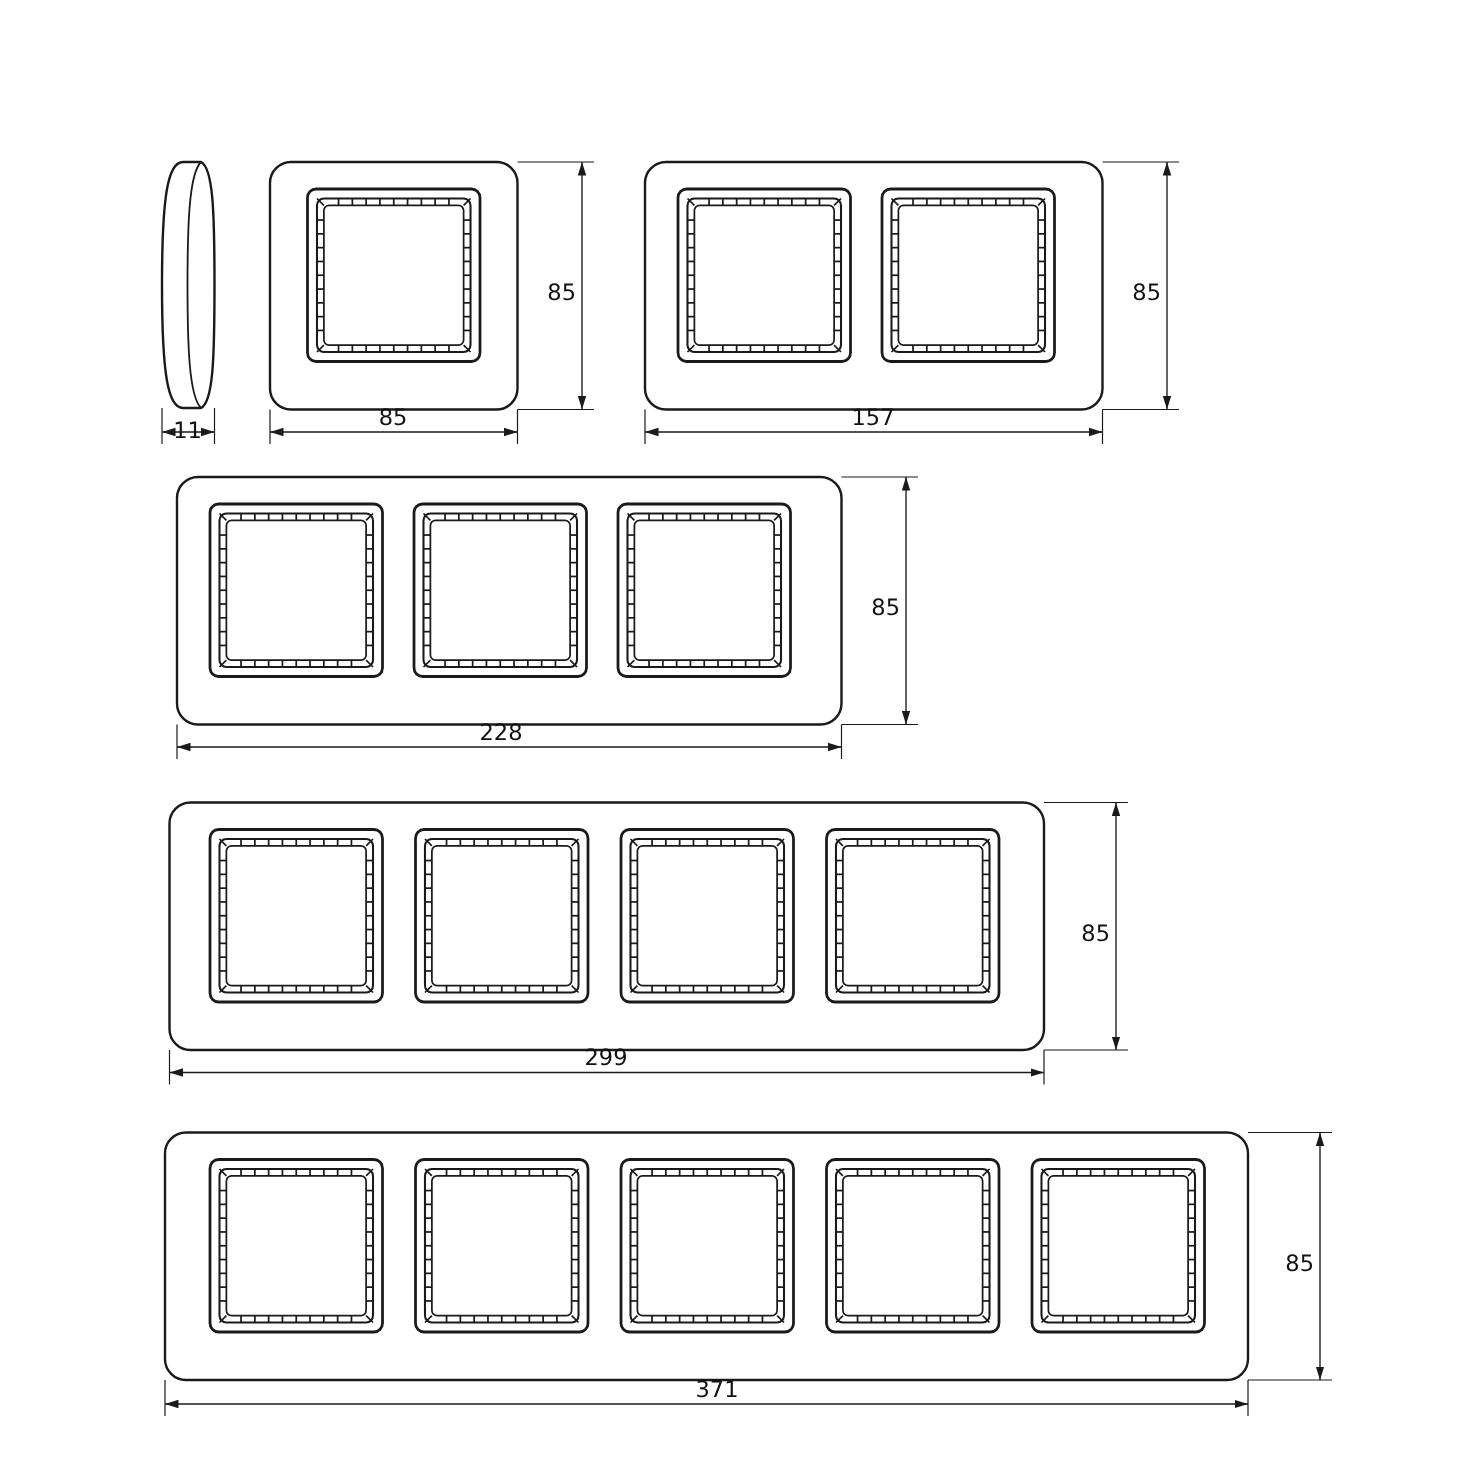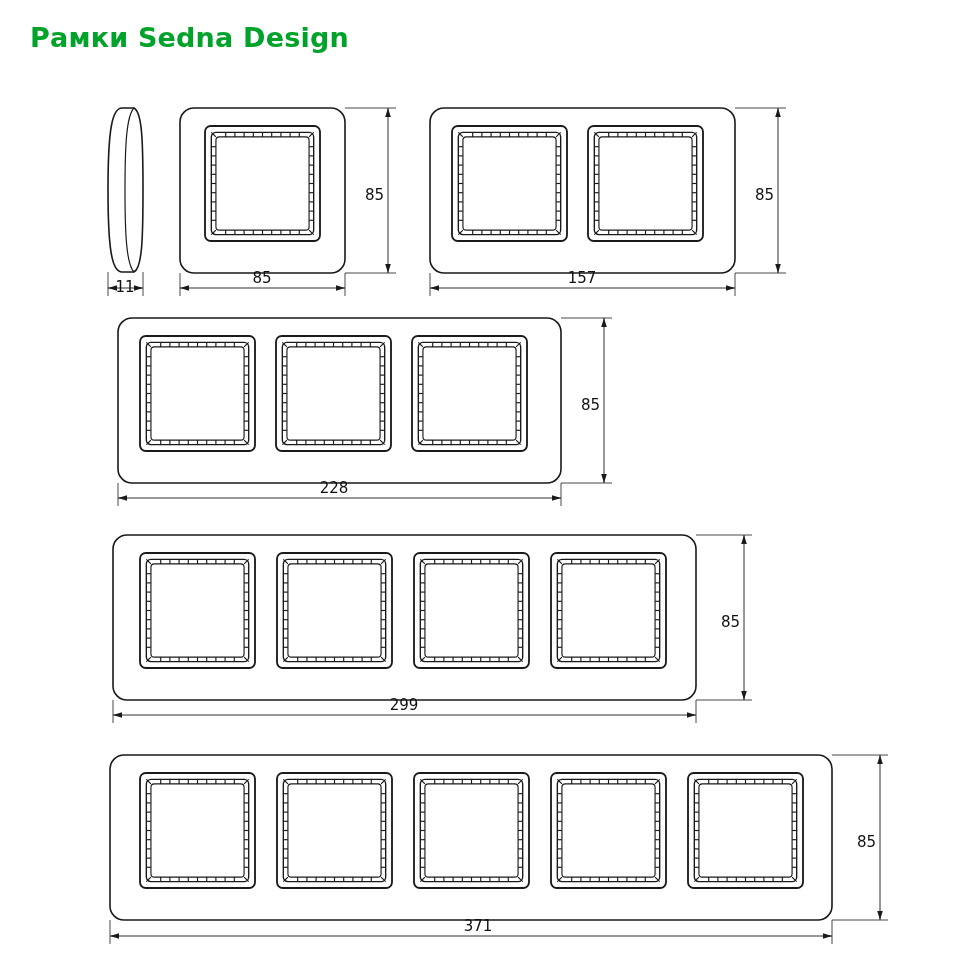--- a/index.html
+++ b/index.html
@@ -40,21 +40,20 @@
     font-family: "DejaVu Sans", sans-serif;
     font-size: 15px;
     fill: #111111;
   }
 </style>
 </head>
 <body>
 
 <div id="page">
 
-  <div id="title">Рамки Sedna Design</div>
 
   <svg class="drawing" viewBox="0 0 980 980">
     <defs>
       <marker id="arrS" markerWidth="10" markerHeight="8" refX="9" refY="4" orient="auto" markerUnits="userSpaceOnUse">
         <path d="M9,4 L0,1.2 L0,6.8 z" fill="#1a1a1a"></path>
       </marker>
       <marker id="arrE" markerWidth="10" markerHeight="8" refX="1" refY="4" orient="auto" markerUnits="userSpaceOnUse">
         <path d="M1,4 L10,1.2 L10,6.8 z" fill="#1a1a1a"></path>
       </marker>
 

